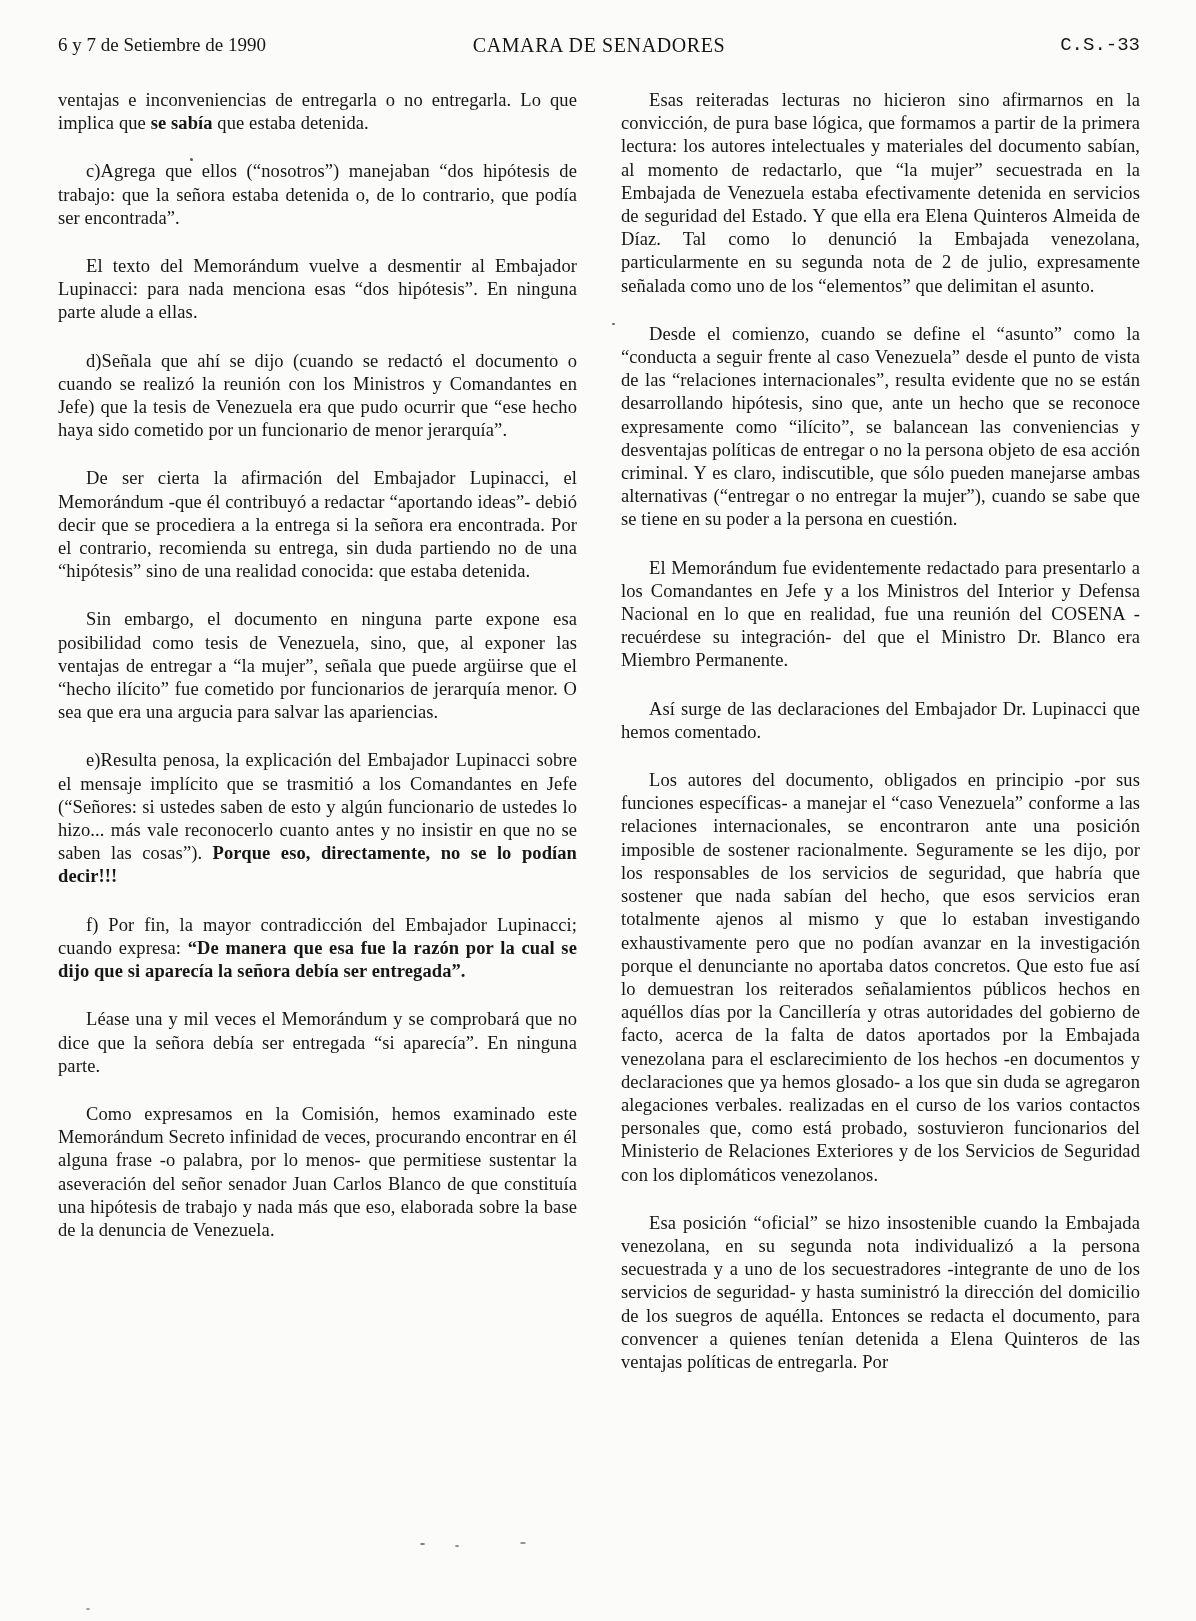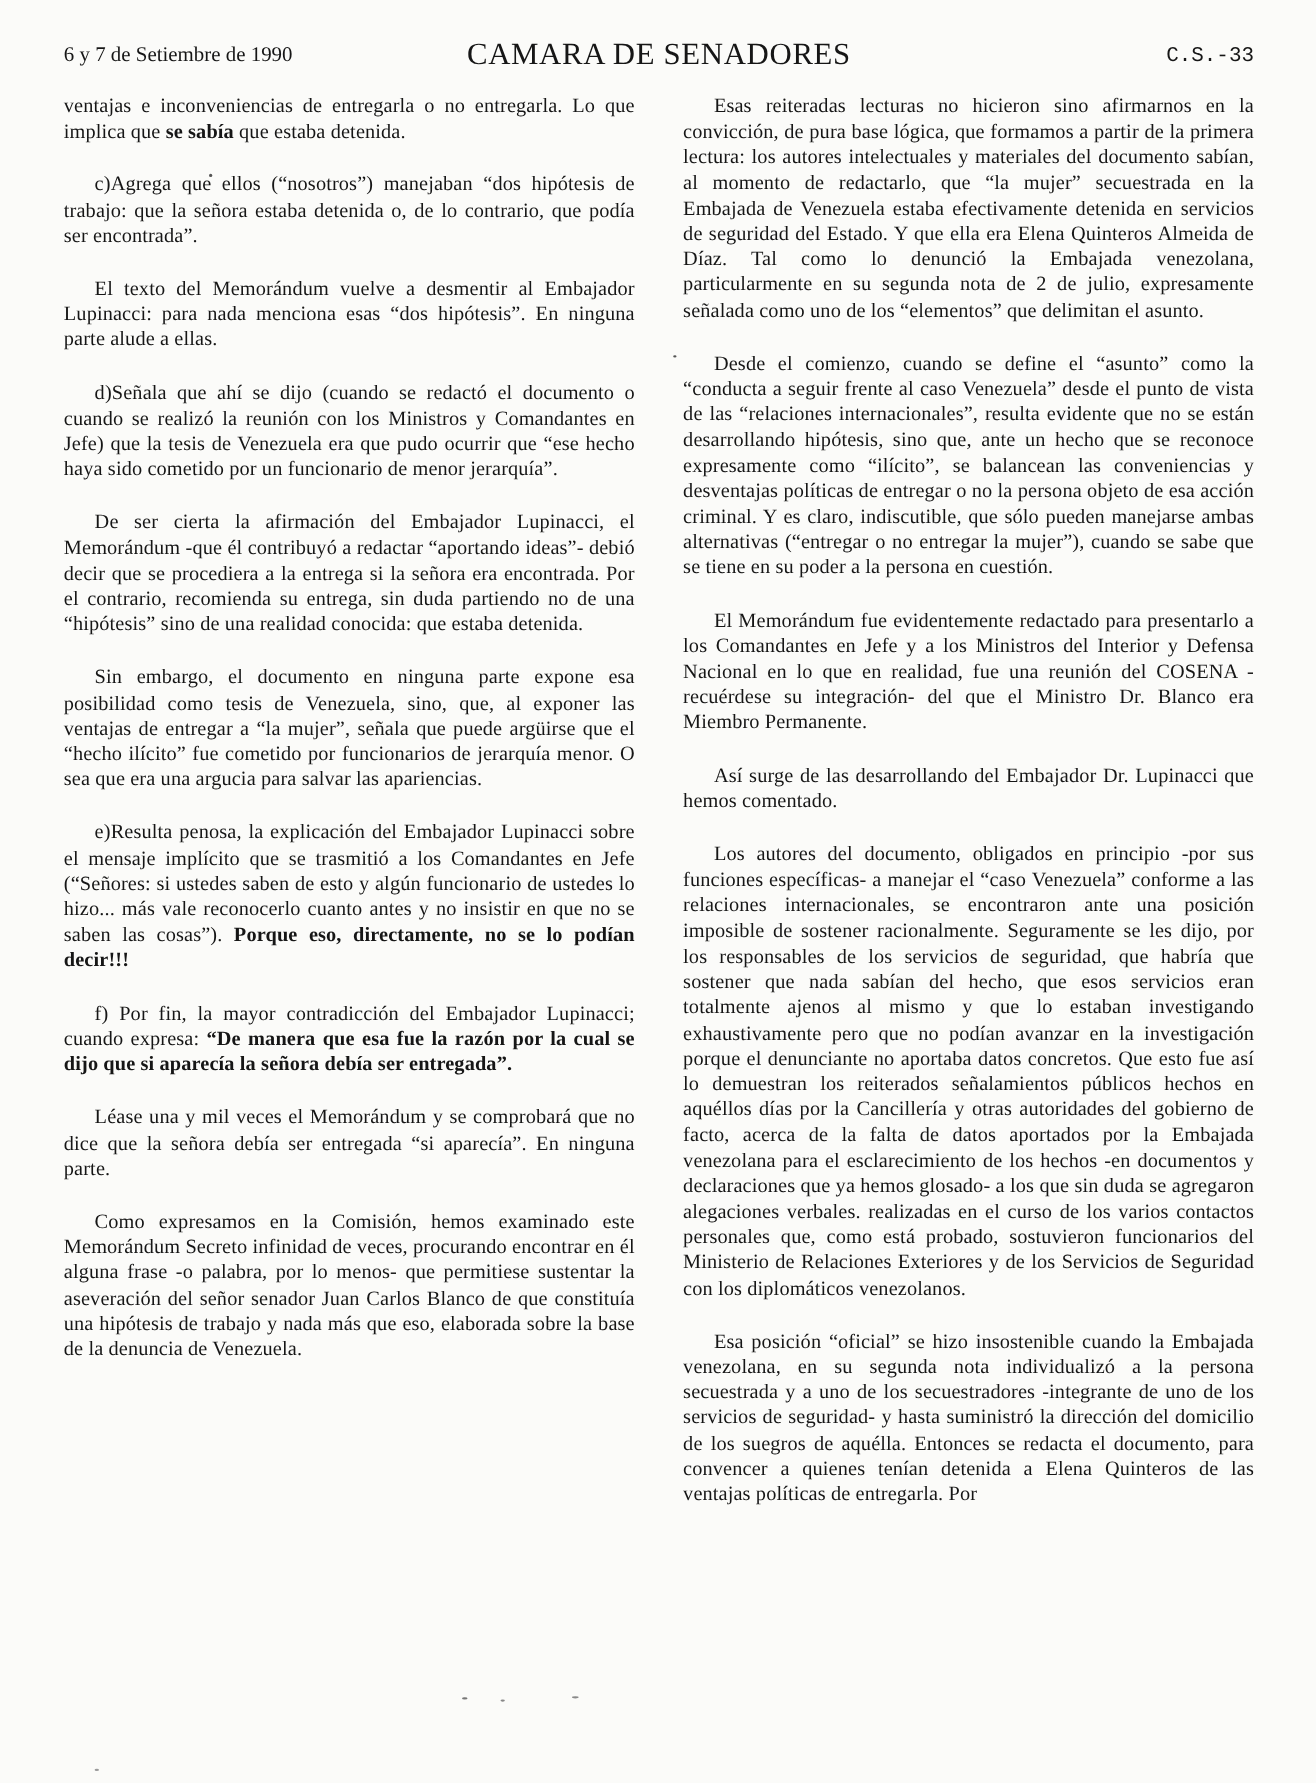--- a/index.html
+++ b/index.html
@@ -18,26 +18,26 @@
   }
   .page {
     position: relative;
     padding: 34px 56px 0 58px;
     box-sizing: border-box;
     width: 100%;
     height: 100%;
   }
   .header {
     display: flex;
-    align-items: center;
+    align-items: flex-start;
     font-size: 19px;
-    margin-bottom: 20px;
+    margin-bottom: 32px;
   }
   .header .h-left  { flex: 1; text-align: left; }
-  .header .h-center{ flex: 0 0 auto; text-align: center; letter-spacing: 0.6px; font-size: 28px; }
+  .header .h-center{ flex: 0 0 auto; text-align: center; letter-spacing: 0.6px; font-size: 20px; }
   .header .h-right { flex: 1; text-align: right; font-family: Liberation Mono, monospace; }
   .columns {
     display: flex;
     gap: 44px;
   }
   .col {
     flex: 1 1 0;
     text-align: justify;
     font-size: 18.5px;
     line-height: 23.2px;
@@ -83,21 +83,21 @@
         <p class="para"><span>Sin embargo, el documento en ninguna parte expone esa posibilidad como tesis de Venezuela, sino, que, al exponer las ventajas de entregar a “la mujer”, señala que puede argüirse que el “hecho ilícito” fue cometido por funcionarios de jerarquía menor. O sea que era una argucia para salvar las apariencias.</span></p>
         <p class="para"><span>e)Resulta penosa, la explicación del Embajador Lupinacci sobre el mensaje implícito que se trasmitió a los Comandantes en Jefe (“Señores: si ustedes saben de esto y algún funcionario de ustedes lo hizo... más vale reconocerlo cuanto antes y no insistir en que no se saben las cosas”). </span><b>Porque eso, directamente, no se lo podían decir!!!</b></p>
         <p class="para"><span>f) Por fin, la mayor contradicción del Embajador Lupinacci; cuando expresa: </span><b>“De manera que esa fue la razón por la cual se dijo que si aparecía la señora debía ser entregada”.</b></p>
         <p class="para"><span>Léase una y mil veces el Memorándum y se comprobará que no dice que la señora debía ser entregada “si aparecía”. En ninguna parte.</span></p>
         <p class="para"><span>Como expresamos en la Comisión, hemos examinado este Memorándum Secreto infinidad de veces, procurando encontrar en él alguna frase -o palabra, por lo menos- que permitiese sustentar la aseveración del señor senador Juan Carlos Blanco de que constituía una hipótesis de trabajo y nada más que eso, elaborada sobre la base de la denuncia de Venezuela.</span></p>
       </div>
     <div class="col">
         <p class="para"><span>Esas reiteradas lecturas no hicieron sino afirmarnos en la convicción, de pura base lógica, que formamos a partir de la primera lectura: los autores intelectuales y materiales del documento sabían, al momento de redactarlo, que “la mujer” secuestrada en la Embajada de Venezuela estaba efectivamente detenida en servicios de seguridad del Estado. Y que ella era Elena Quinteros Almeida de Díaz. Tal como lo denunció la Embajada venezolana, particularmente en su segunda nota de 2 de julio, expresamente señalada como uno de los “elementos” que delimitan el asunto.</span></p>
         <p class="para"><span>Desde el comienzo, cuando se define el “asunto” como la “conducta a seguir frente al caso Venezuela” desde el punto de vista de las “relaciones internacionales”, resulta evidente que no se están desarrollando hipótesis, sino que, ante un hecho que se reconoce expresamente como “ilícito”, se balancean las conveniencias y desventajas políticas de entregar o no la persona objeto de esa acción criminal. Y es claro, indiscutible, que sólo pueden manejarse ambas alternativas (“entregar o no entregar la mujer”), cuando se sabe que se tiene en su poder a la persona en cuestión.</span></p>
         <p class="para"><span>El Memorándum fue evidentemente redactado para presentarlo a los Comandantes en Jefe y a los Ministros del Interior y Defensa Nacional en lo que en realidad, fue una reunión del COSENA -recuérdese su integración- del que el Ministro Dr. Blanco era Miembro Permanente.</span></p>
-        <p class="para"><span>Así surge de las desarrollando del Embajador Dr. Lupinacci que hemos comentado.</span></p>
+        <p class="para"><span>Así surge de las declaraciones del Embajador Dr. Lupinacci que hemos comentado.</span></p>
         <p class="para"><span>Los autores del documento, obligados en principio -por sus funciones específicas- a manejar el “caso Venezuela” conforme a las relaciones internacionales, se encontraron ante una posición imposible de sostener racionalmente. Seguramente se les dijo, por los responsables de los servicios de seguridad, que habría que sostener que nada sabían del hecho, que esos servicios eran totalmente ajenos al mismo y que lo estaban investigando exhaustivamente pero que no podían avanzar en la investigación porque el denunciante no aportaba datos concretos. Que esto fue así lo demuestran los reiterados señalamientos públicos hechos en aquéllos días por la Cancillería y otras autoridades del gobierno de facto, acerca de la falta de datos aportados por la Embajada venezolana para el esclarecimiento de los hechos -en documentos y declaraciones que ya hemos glosado- a los que sin duda se agregaron alegaciones verbales. realizadas en el curso de los varios contactos personales que, como está probado, sostuvieron funcionarios del Ministerio de Relaciones Exteriores y de los Servicios de Seguridad con los diplomáticos venezolanos.</span></p>
         <p class="para"><span>Esa posición “oficial” se hizo insostenible cuando la Embajada venezolana, en su segunda nota individualizó a la persona secuestrada y a uno de los secuestradores -integrante de uno de los servicios de seguridad- y hasta suministró la dirección del domicilio de los suegros de aquélla. Entonces se redacta el documento, para convencer a quienes tenían detenida a Elena Quinteros de las ventajas políticas de entregarla. Por</span></p>
       </div>
   </div>
 
   <div class="speck s1"></div>
   <div class="speck s2"></div>
   <div class="speck s3"></div>
   <div class="speck s4"></div>
   <div class="speck s5"></div>

